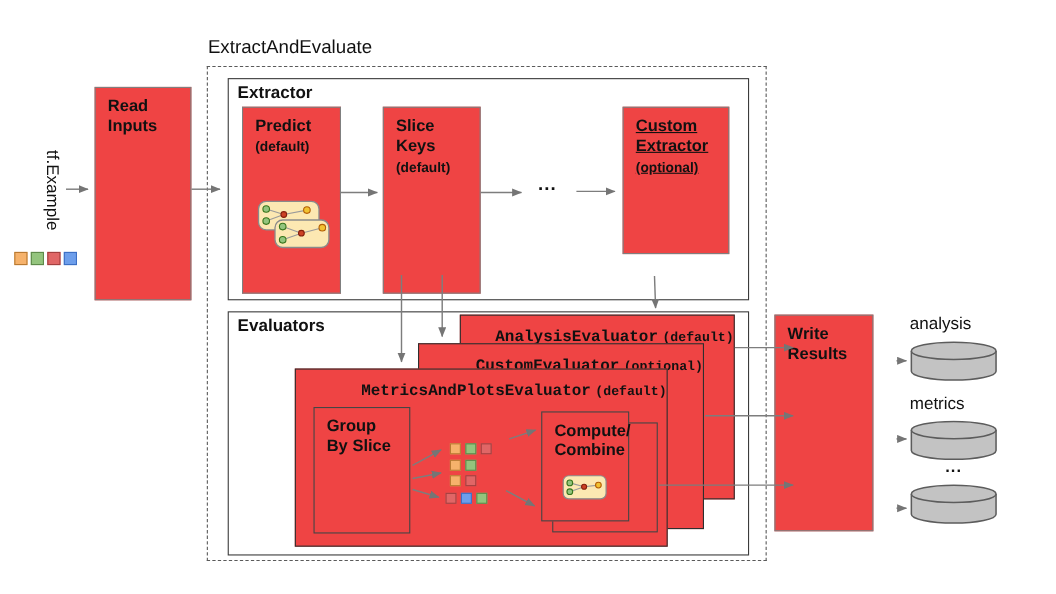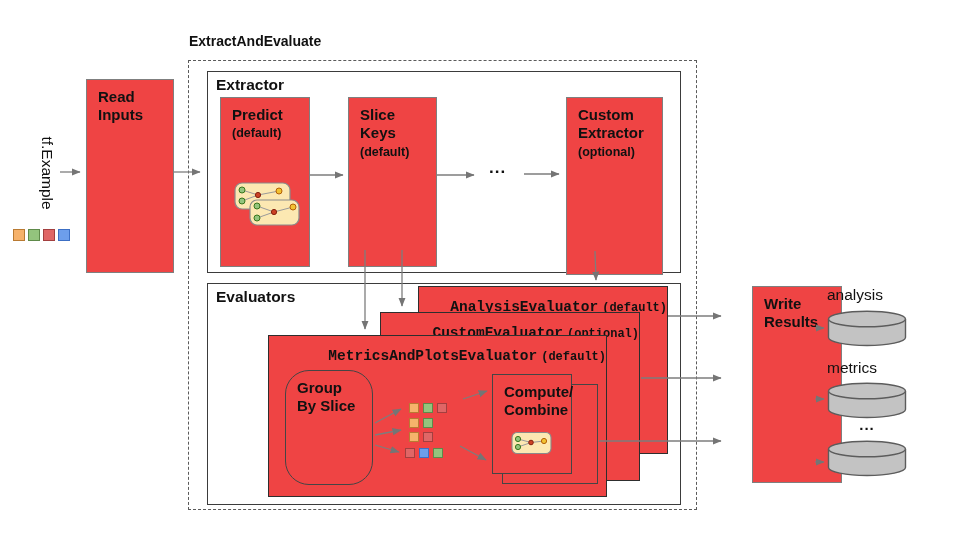--- a/index.html
+++ b/index.html
@@ -10,21 +10,21 @@
   .abs{position:absolute;box-sizing:border-box;}
   .tan{background:#ef4444;}
   .box{border:1.5px solid #7f7f7f;}
   .container-box{background:#fff;border:1.6px solid #3b3b3b;}
   .stack-box{border:1.4px solid #2e2e2e;}
   .inner-box{border:1.4px solid #454545;}
   .dashed-box{border:1.6px dashed #5a5a5a;background:transparent;}
   .box-title{font-weight:bold;font-size:15px;line-height:1.22;white-space:pre-line;padding:8px 11px 0 11px;}
   .box-sub{font-weight:bold;font-size:12.5px;line-height:1.2;padding:2px 11px 0 11px;}
   .section-label{font-weight:bold;font-size:15.5px;padding:4px 0 0 8px;}
-  .main-title{font-weight:bold;font-size:14px;}
+  .main-title{font-weight:normal;font-size:17px;}
   .stack-label{font-weight:bold;font-size:14.5px;text-align:right;padding-top:12px;white-space:nowrap;font-family:Liberation Mono, monospace;}
   .stack-label .q{font-size:12px;margin-left:4px;}
   .ellipsis{font-weight:bold;font-size:17px;letter-spacing:1px;}
   .rot-label{font-size:15.5px;transform:rotate(90deg);transform-origin:center center;text-align:center;}
   .sq-row{display:flex;}
   .sq{display:inline-block;border:1.4px solid #555;box-sizing:border-box;}
   .sq-lg .sq{width:12px;height:12px;margin-right:3px;}
   .sq-sm .sq{width:10px;height:10px;margin-right:4px;}
   .ds-label{font-size:15.5px;text-align:left;}
   .ds-dots{font-weight:bold;font-size:15px;text-align:center;letter-spacing:1px;}
@@ -89,21 +89,21 @@
   </div>
 
   <div class="abs tan box" style="left:348px;top:97px;width:89px;height:170px;">
     <div class="box-title">Slice
 Keys</div>
     <div class="box-sub">(default)</div>
   </div>
 
   <div class="abs ellipsis" style="left:489px;top:158px;">...</div>
 
-  <div class="abs tan box" style="left:566px;top:97px;width:97px;height:178px;">
+  <div class="abs tan box" style="left:566px;top:97px;width:97px;height:134px;text-decoration:underline;">
     <div class="box-title">Custom
 Extractor</div>
     <div class="box-sub">(optional)</div>
   </div>
 
   <div class="abs container-box" style="left:207px;top:283px;width:474px;height:222px;">
     <div class="section-label">Evaluators</div>
   </div>
 
   <div class="abs tan stack-box" style="left:418px;top:286px;width:250px;height:168px;z-index:2;">
@@ -115,21 +115,21 @@
     <div class="stack-label">
       <span>CustomEvaluator</span><span class="q">(optional)</span>
     </div>
   </div>
   <div class="abs tan stack-box" style="left:268px;top:335px;width:339px;height:162px;z-index:4;">
     <div class="stack-label">
       <span>MetricsAndPlotsEvaluator</span><span class="q">(default)</span>
     </div>
   </div>
 
-  <div class="abs tan inner-box" style="left:285px;top:370px;width:88px;height:115px;z-index:5;border-radius:24px;">
+  <div class="abs tan inner-box" style="left:285px;top:370px;width:88px;height:115px;z-index:5;">
     <div class="box-title">Group
 By Slice</div>
   </div>
 
   <div class="abs sq-row sq-sm" style="left:409px;top:403px;z-index:5;">
       <span class="sq" style="background: rgb(246, 178, 107); border-color: rgb(185, 122, 50);"></span>
       <span class="sq" style="background: rgb(147, 196, 125); border-color: rgb(94, 138, 74);"></span>
       <span class="sq" style="background: rgb(224, 102, 102); border-color: rgb(163, 63, 63);"></span>
     </div>
   <div class="abs sq-row sq-sm" style="left:409px;top:418px;z-index:5;">
@@ -159,21 +159,21 @@
           <line x1="7" y1="16" x2="20" y2="11.5"></line>
           <line x1="20" y1="11.5" x2="33" y2="10"></line>
       </g>
       <circle cx="7" cy="8" r="2.6" fill="#93C47D" stroke="#38761d"></circle>
       <circle cx="7" cy="16" r="2.6" fill="#93C47D" stroke="#38761d"></circle>
       <circle cx="20" cy="11.5" r="2.3" fill="#cc4125" stroke="#85200c"></circle>
       <circle cx="33" cy="10" r="2.6" fill="#f1c232" stroke="#b45f06"></circle>
     </svg>
   </div>
 
-  <div class="abs tan box" style="left:752px;top:286px;width:90px;height:197px;">
+  <div class="abs tan box" style="left:704px;top:286px;width:90px;height:197px;">
     <div class="box-title">Write
 Results</div>
   </div>
 
   <div class="abs ds-label" style="left:827px;top:286px;width:80px;">analysis</div>
   <div class="abs" style="left:827px;top:310px;">
     <svg width="80" height="37" viewBox="0 0 80 37">
       <path d="M1.5,9 L1.5,27.5 A38.5,8 0 0 0 78.5,27.5 L78.5,9" fill="#C3C3C3" stroke="#5c5c5c" stroke-width="1.4"></path>
       <ellipse cx="40" cy="9" rx="38.5" ry="7.8" fill="#C3C3C3" stroke="#5c5c5c" stroke-width="1.4"></ellipse>
     </svg>

